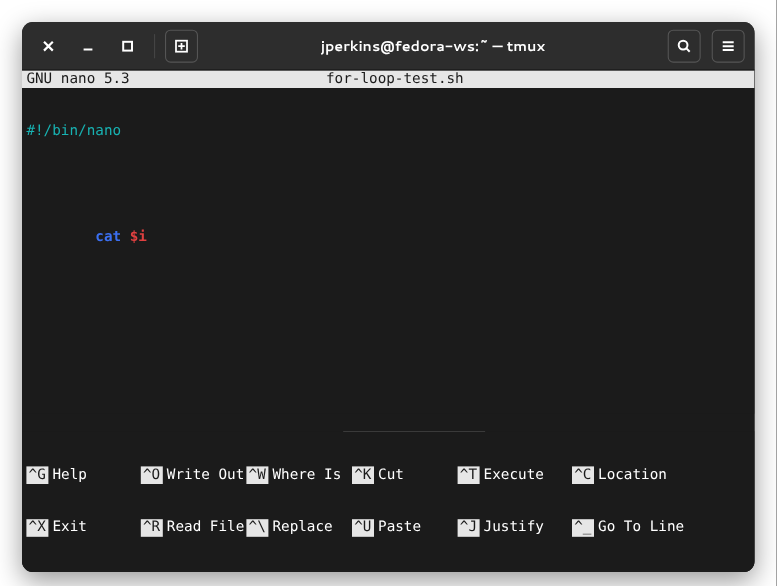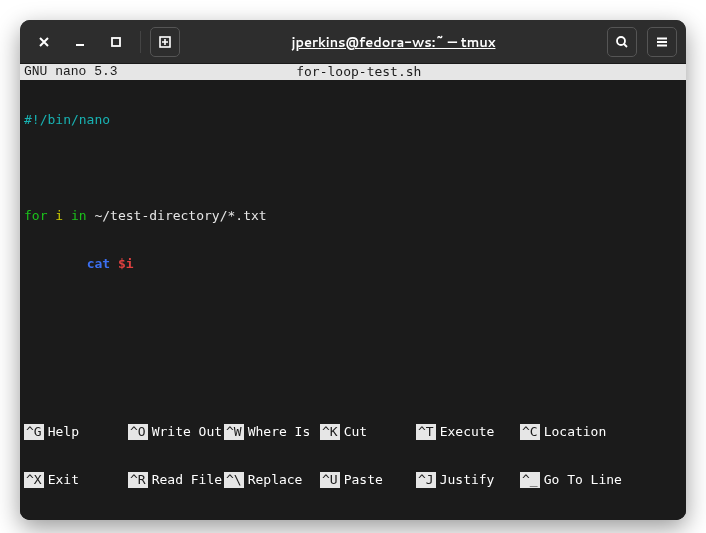--- a/index.html
+++ b/index.html
@@ -41,21 +41,20 @@
     cursor: pointer;
   }
   .tb-btn svg { width: 16px; height: 16px; }
   .tb-title {
     flex: 1;
     text-align: center;
     font-weight: 600;
     color: #fff;
     white-space: nowrap;
     overflow: hidden;
-    text-decoration: underline;
   }
   .tb-right { display: flex; gap: 4px; }
   .divider {
     width: 1px;
     height: 22px;
     background: #444;
     margin: 0 6px;
   }
   .terminal {
     background: #1b1b1b;
@@ -70,21 +69,21 @@
     overflow: hidden;
   }
   .nano-header {
     background: #e6e6e6;
     color: #1b1b1b;
     display: flex;
     padding: 0 4px;
     height: 16px;
     line-height: 16px;
   }
-  .nano-header .nh-left { flex: 0 0 auto; padding-right: 8px; font-family: Liberation Mono, monospace; }
+  .nano-header .nh-left { flex: 0 0 auto; padding-right: 8px; }
   .nano-header .nh-center { flex: 1; text-align: center; }
   .editor-body {
     flex: 1;
     padding: 0 4px;
     color: #ddd;
     background: #1b1b1b;
   }
   .editor-body .line { height: 16px; }
   .c-cyan  { color: #18b2b2; }
   .c-green { color: #1bc21b; }
@@ -169,21 +168,20 @@
 
     <div class="nano-header">
       <span class="nh-left">GNU nano 5.3</span>
       <span class="nh-center">for-loop-test.sh</span>
       <span style="flex:0 0 90px"></span>
     </div>
 
     <div class="editor-body">
       <div class="line"><span class="c-cyan">#!/bin/nano</span></div>
       <div class="line"></div>
-      <div class="line"><span class="c-green">for</span><span class="c-yellow"> i </span><span class="c-green">in</span><span class="c-white"> ~/test-directory/*.txt</span></div>
       <div class="line"><span>        </span><span class="c-blue">cat </span><span class="c-red">$i</span></div>
     </div>
 
     <div class="status-msg">
       <span>[ Read 6 lines ]</span>
     </div>
 
     <div class="shortcut-rows">
       <div class="shortcut-row" id="sc-row-1"><span class="sc-cell" style="width: 104px;"><span class="sc-key">^G</span><span class="sc-label">Help</span></span><span class="sc-cell" style="width: 96px;"><span class="sc-key">^O</span><span class="sc-label">Write Out</span></span><span class="sc-cell" style="width: 96px;"><span class="sc-key">^W</span><span class="sc-label">Where Is</span></span><span class="sc-cell" style="width: 96px;"><span class="sc-key">^K</span><span class="sc-label">Cut</span></span><span class="sc-cell" style="width: 104px;"><span class="sc-key">^T</span><span class="sc-label">Execute</span></span><span class="sc-cell" style="width: 96px;"><span class="sc-key">^C</span><span class="sc-label">Location</span></span></div>
       <div class="shortcut-row" id="sc-row-2"><span class="sc-cell" style="width: 104px;"><span class="sc-key">^X</span><span class="sc-label">Exit</span></span><span class="sc-cell" style="width: 96px;"><span class="sc-key">^R</span><span class="sc-label">Read File</span></span><span class="sc-cell" style="width: 96px;"><span class="sc-key">^\</span><span class="sc-label">Replace</span></span><span class="sc-cell" style="width: 96px;"><span class="sc-key">^U</span><span class="sc-label">Paste</span></span><span class="sc-cell" style="width: 104px;"><span class="sc-key">^J</span><span class="sc-label">Justify</span></span><span class="sc-cell" style="width: 96px;"><span class="sc-key">^_</span><span class="sc-label">Go To Line</span></span></div>

